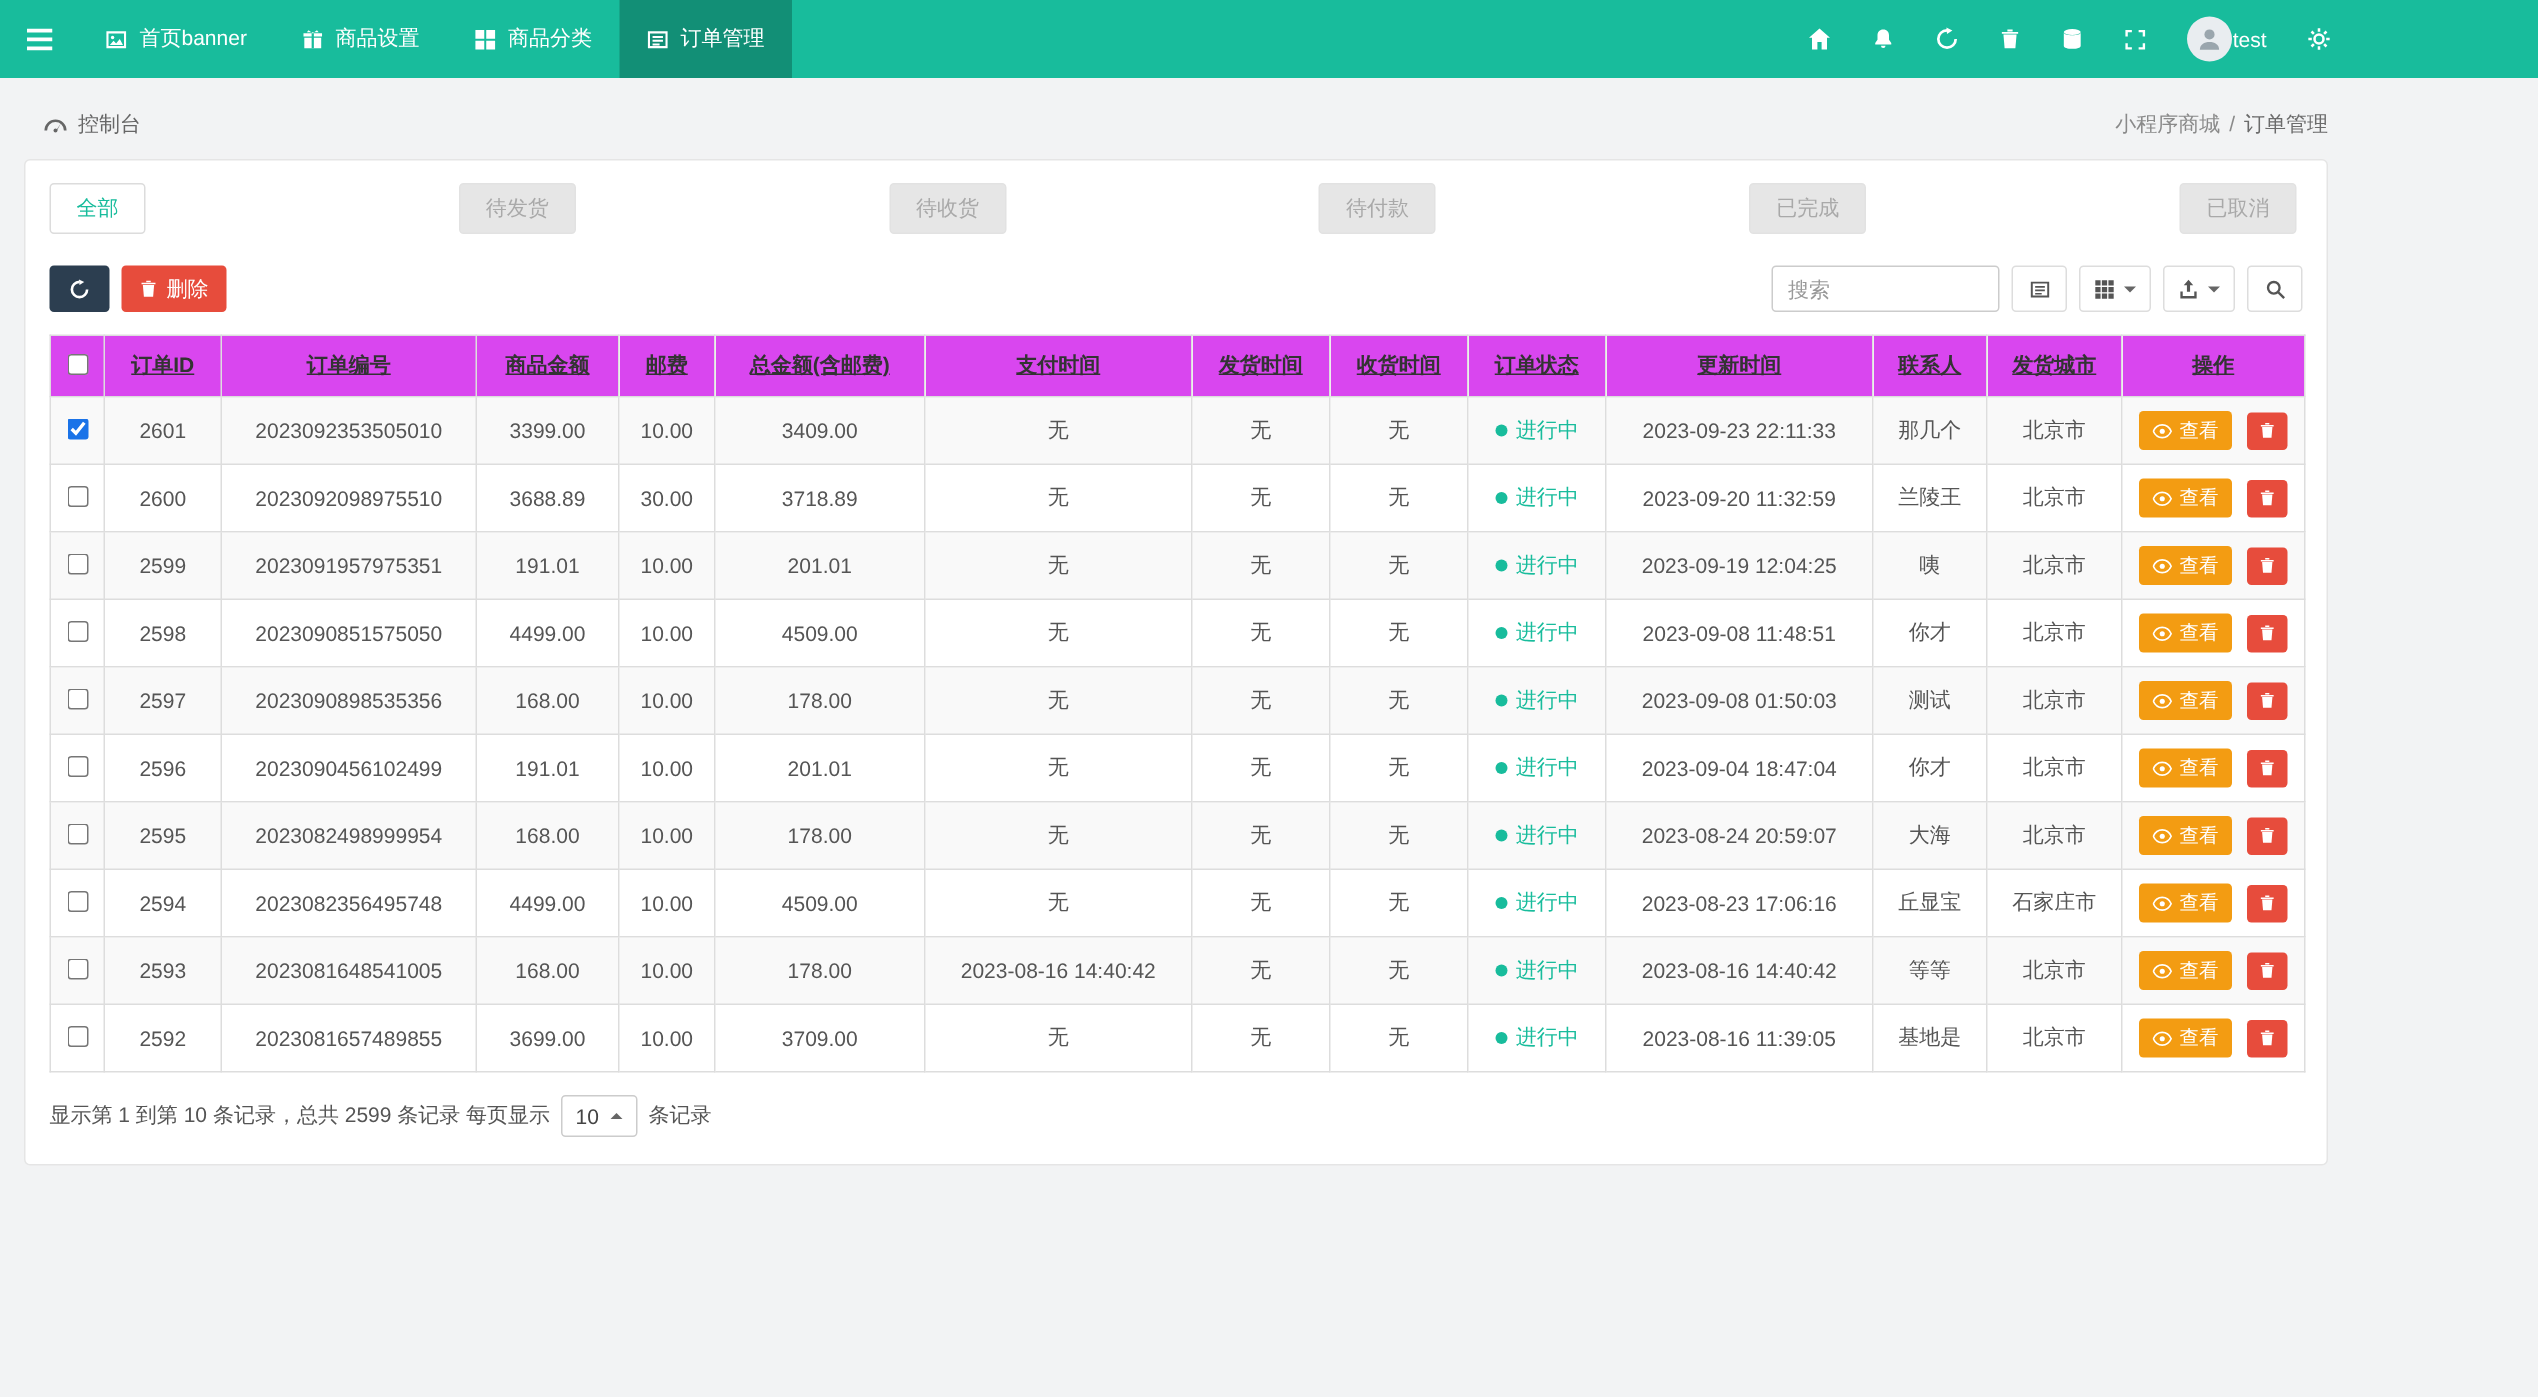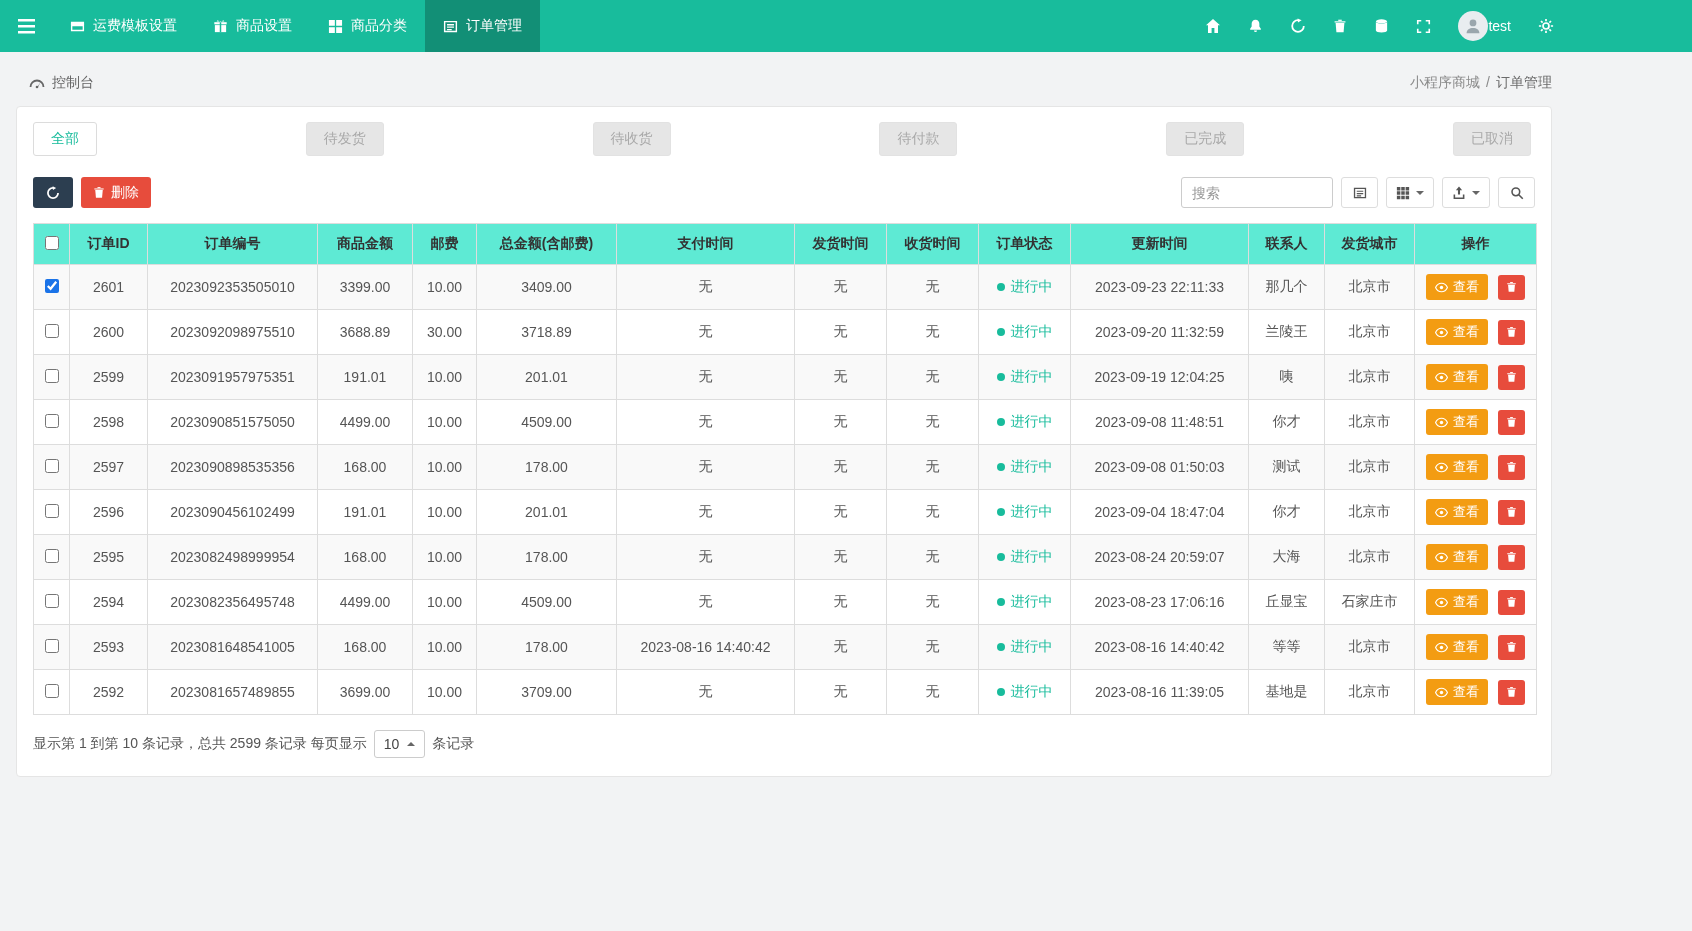--- a/index.html
+++ b/index.html
@@ -77,21 +77,21 @@
     height:31px; min-width:37px; padding:0 9px; background:#fff; border:1px solid #ddd;
     border-radius:3px; color:#555; display:inline-flex; align-items:center; justify-content:center;
     gap:6px; cursor:pointer;
   }
   .caret-down { width:0; height:0; border-left:4px solid transparent; border-right:4px solid transparent; border-top:4px solid #666; }
   .caret-up { width:0; height:0; border-left:4px solid transparent; border-right:4px solid transparent; border-bottom:4px solid #666; }
 
   
   table { width:100%; border-collapse:collapse; table-layout:fixed; margin-top:15px; }
   th, td { border:1px solid #ddd; text-align:center; font-size:14px; overflow:hidden; white-space:nowrap; }
-  th { padding:11px 4px; color:#333; font-weight:bold; background:#5eead4; }
+  th { padding:11px 4px; color:#333; font-weight:bold; background:#d946ef;text-decoration:underline; }
   td { padding:9px 4px; color:#555; }
   tbody tr:nth-child(odd) { background:#f9f9f9; }
   input[type="checkbox"] { width:14px; height:14px; accent-color:#1a73e8; cursor:pointer; }
   .status { color:#18BC9C; display:inline-flex; align-items:center; gap:6px; }
   .dot { width:8px; height:8px; border-radius:50%; background:#18BC9C; display:inline-block; }
   .ops { white-space:nowrap; }
   .btn-view {
     background:#F39C12; color:#fff; border:none; border-radius:3px; padding:4px 9px;
     font-size:13px; display:inline-flex; align-items:center; gap:5px; cursor:pointer; vertical-align:middle;
     font-family:inherit;
@@ -127,25 +127,26 @@
     <span>
       <svg width="17" height="15" viewBox="0 0 16 14" fill="#fff">
           <path d="M0 0h16v2.4H0zM0 5.6h16V8H0zM0 11.2h16v2.4H0z"></path>
         </svg>
     </span>
   </div>
   <ul class="nav-menu">
     <li class="nav-item">
       <span>
         <svg width="15" height="15" viewBox="0 0 16 16" fill="#fff">
-            <path d="M1 3h14v10H1zm1.5 4.8v3.7h11V7.8z"></path>
-            <path d="M1 4.6h14v2H1z"></path>
-          </svg>
-      </span>
-      <span>运费模板设置</span>
+            <path d="M1 2h14v12H1zm1.5 1.5v9h11v-9z"></path>
+            <circle cx="5.4" cy="6.4" r="1.2"></circle>
+            <path d="M3.4 11.7l2.7-3 1.8 1.9 2.6-3.2 2.3 4.3z"></path>
+          </svg>
+      </span>
+      <span>首页banner</span>
     </li>
     <li class="nav-item">
       <span>
         <svg width="15" height="15" viewBox="0 0 16 16" fill="#fff">
             <path d="M2 6.5h12V14H2z"></path>
             <path d="M1.4 3.4h13.2v2.3H1.4z"></path>
             <path d="M7.2 3.4h1.6V14H7.2z" fill="#18BC9C"></path>
             <path d="M5 1.2l3 2.2L11 1.2l1.2 1.4H3.8z"></path>
           </svg>
       </span>

